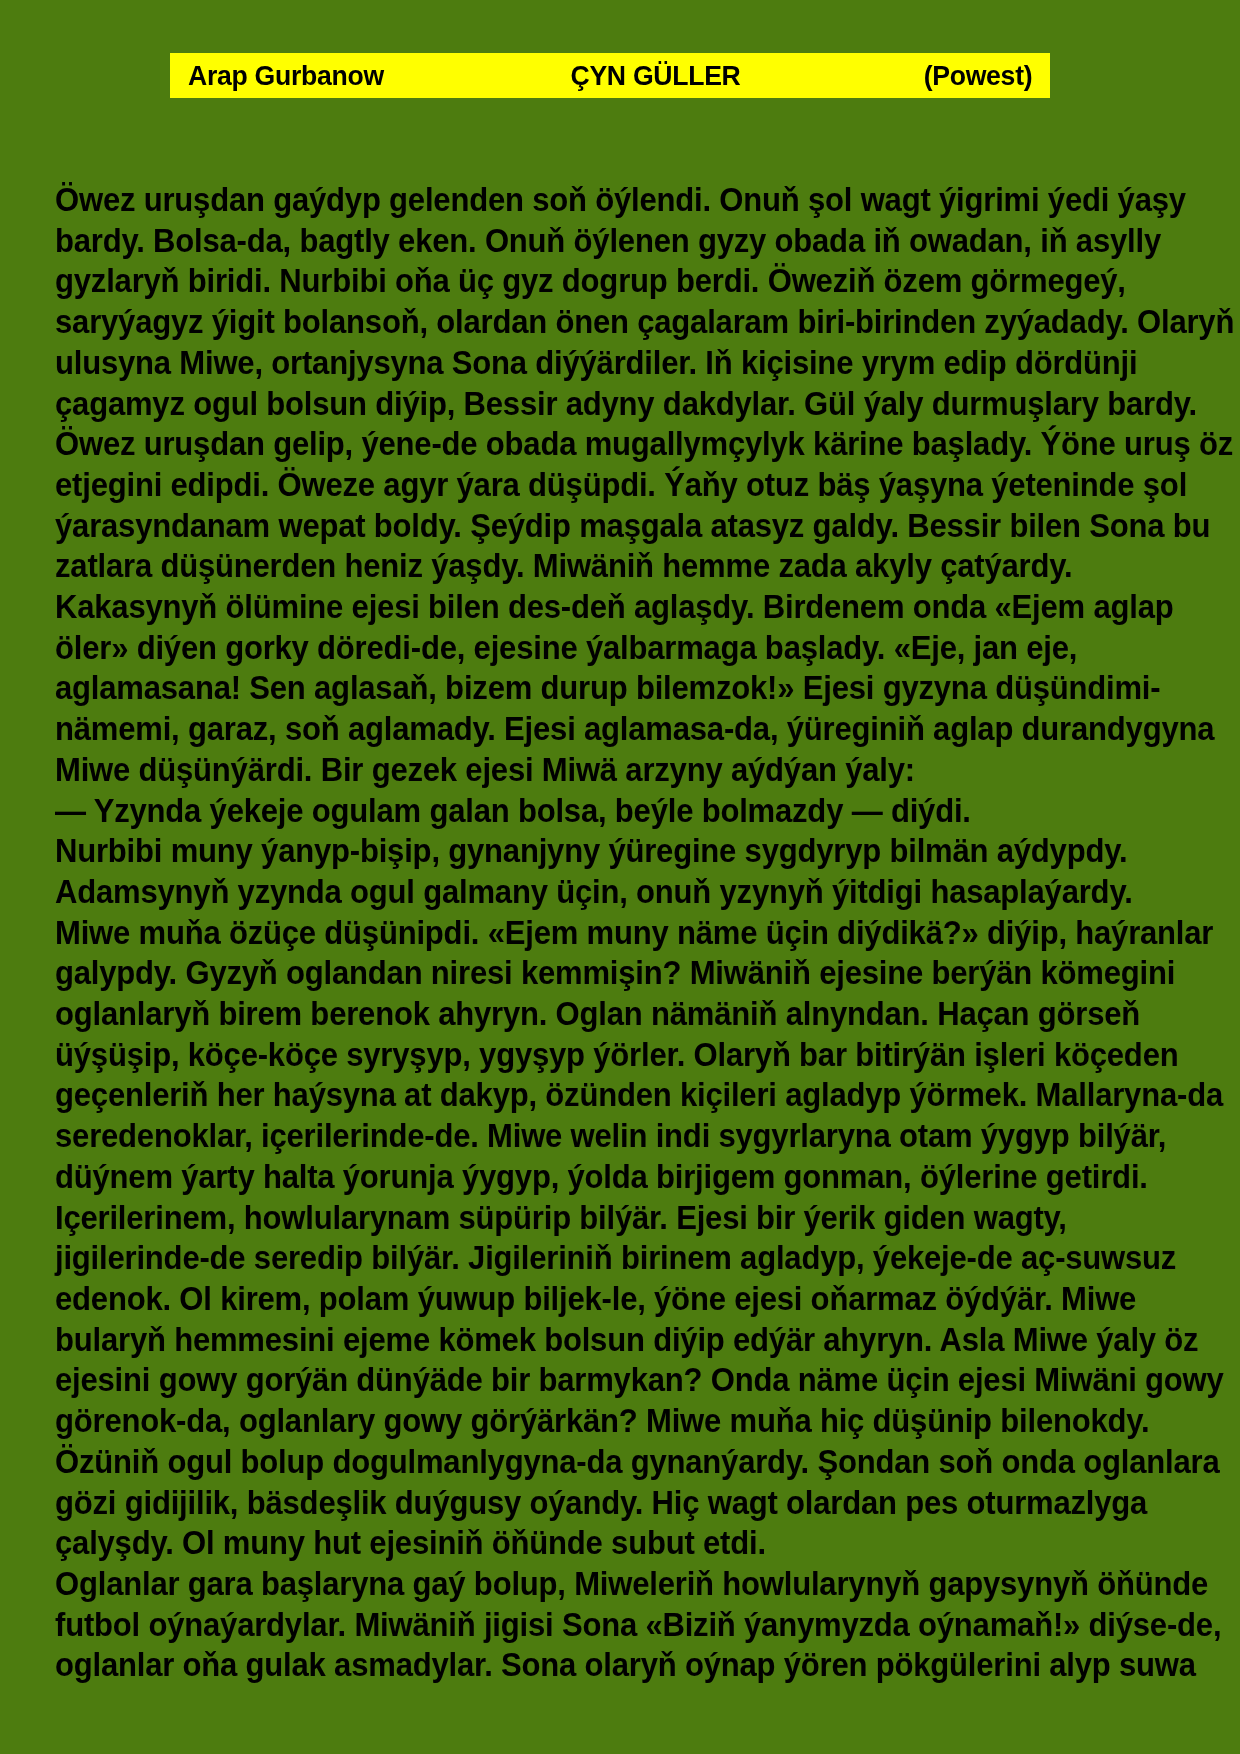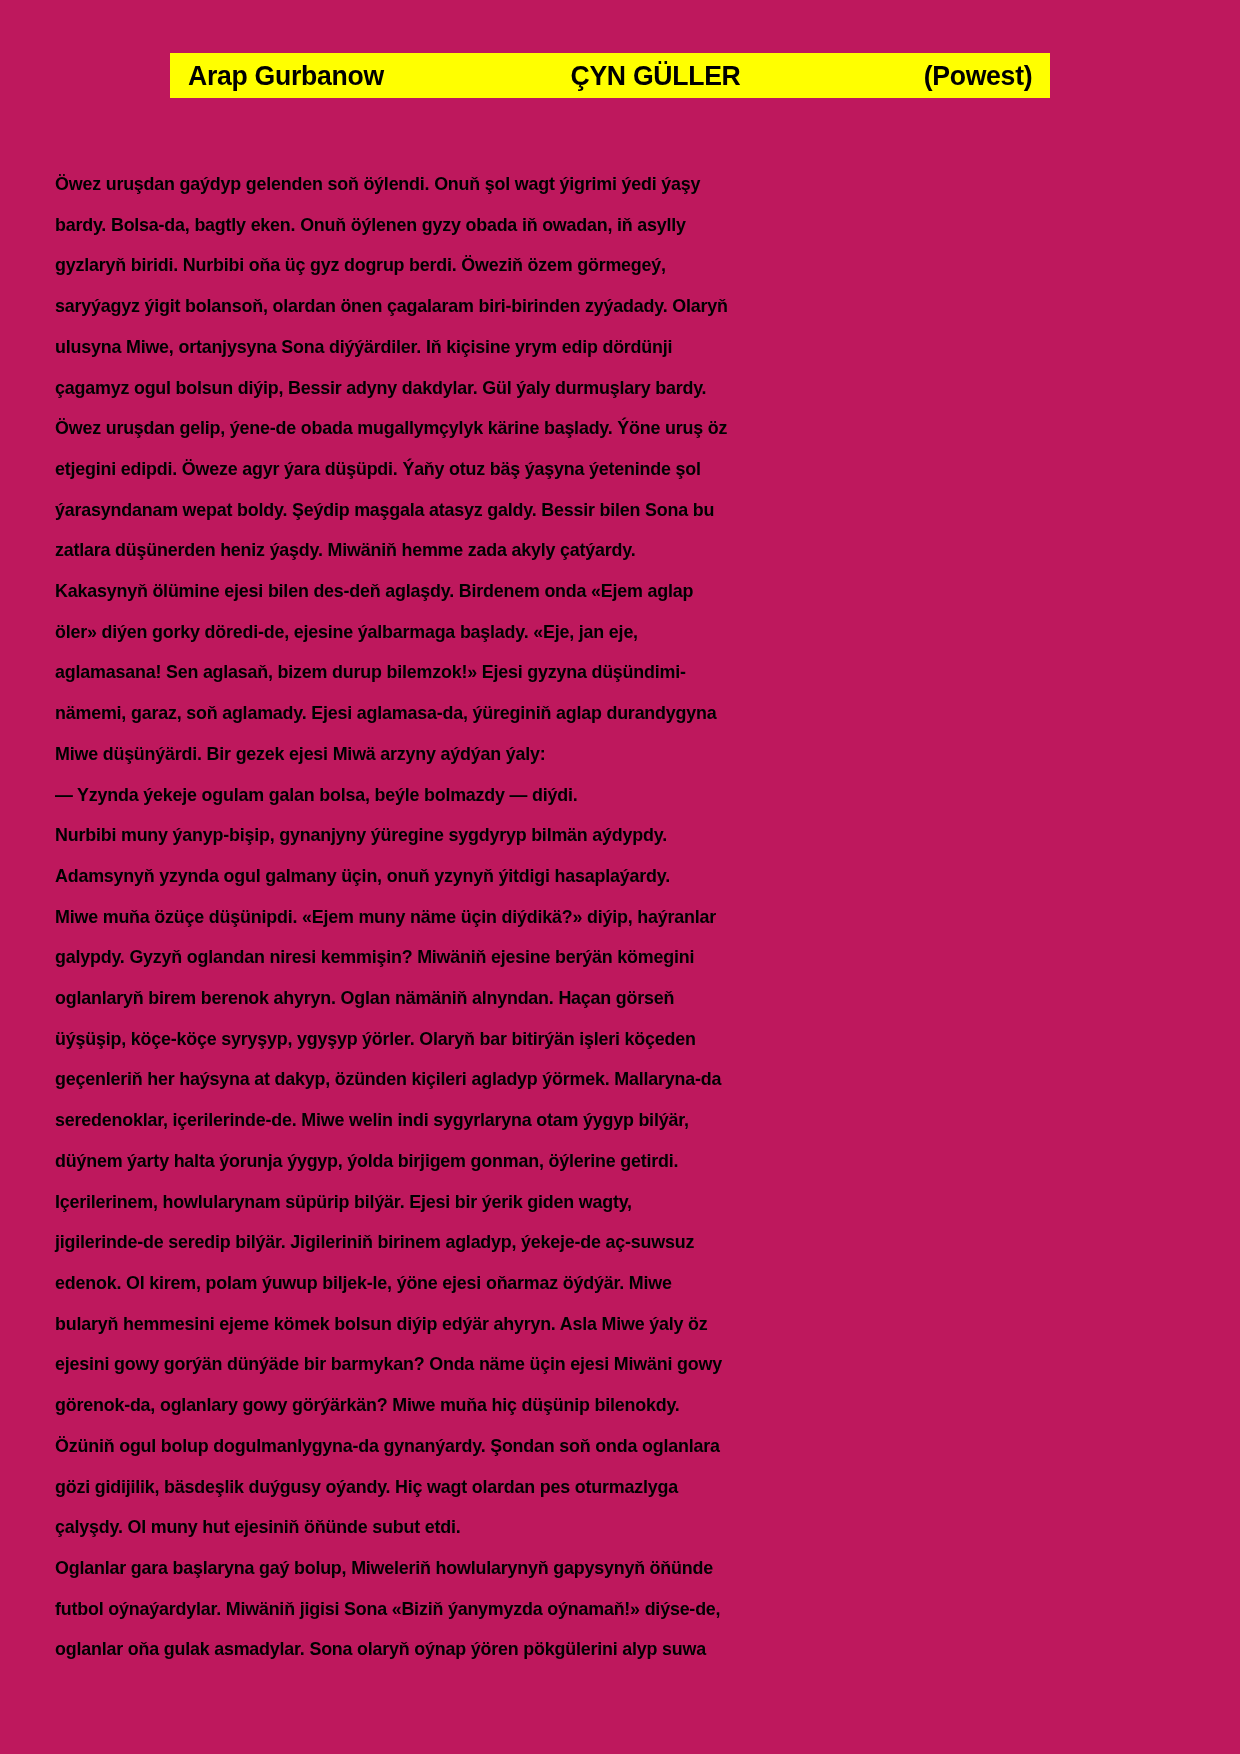--- a/index.html
+++ b/index.html
@@ -4,21 +4,21 @@
 <style>
   html, body {
     margin: 0;
     padding: 0;
     background: #ffffff;
   }
   .page {
     position: relative;
     width: 1240px;
     height: 1754px;
-    background: #be185d;
+    background: #4d7c0f;
     overflow: hidden;
     font-family: "Liberation Sans", sans-serif;
     font-weight: bold;
     color: #000000;
   }
   .header-bar {
     position: absolute;
     left: 170px;
     top: 53px;
     width: 880px;
@@ -35,23 +35,23 @@
     white-space: nowrap;
     transform: scaleX(0.95);
     letter-spacing: -0.3px;
   }
   .header-seg.left   { transform-origin: 0 50%; }
   .header-seg.center { transform-origin: 50% 50%; }
   .header-seg.right  { transform-origin: 100% 50%; }
   .body-text {
     position: absolute;
     left: 55px;
-    top: 164px;
+    top: 180px;
     width: 1140px;
-    font-size: 19px;
+    font-size: 33px;
     line-height: 40.7px;
     letter-spacing: -0.2px;
   }
   .text-line {
     display: block;
     white-space: nowrap;
     transform: scaleX(0.94);
     transform-origin: 0 50%;
   }
 </style>

